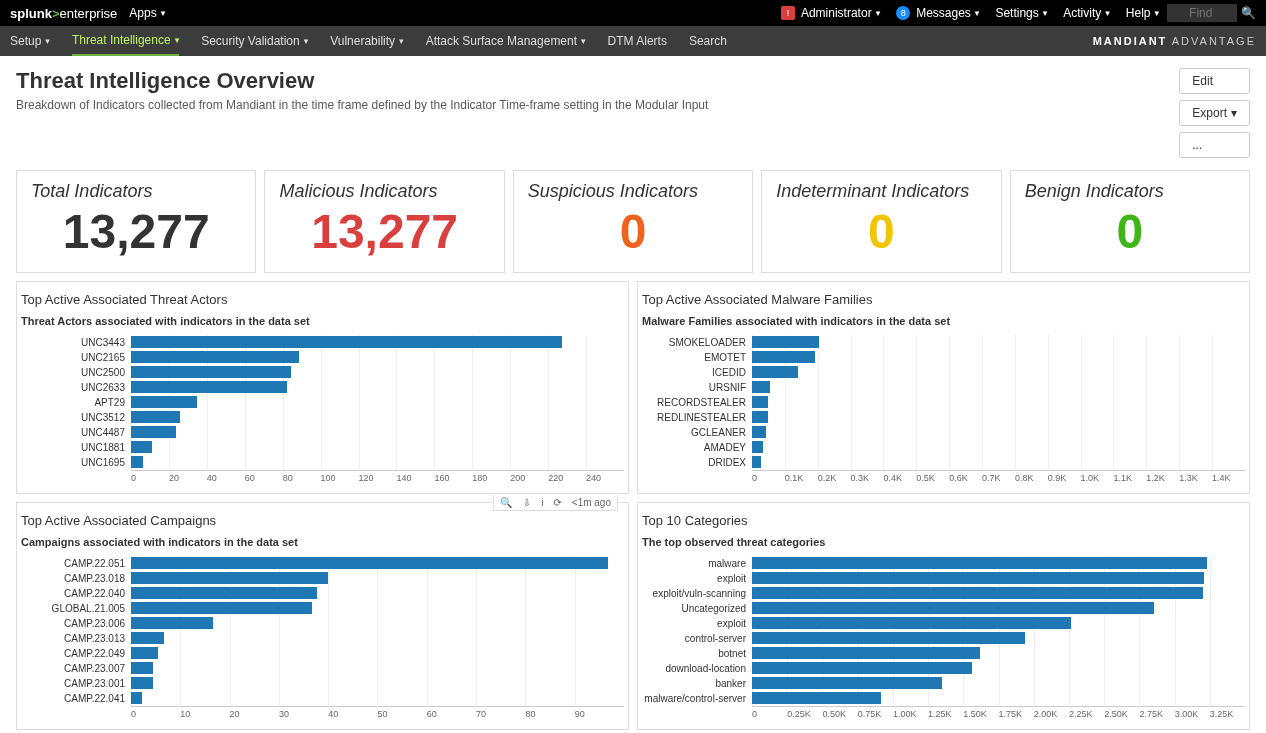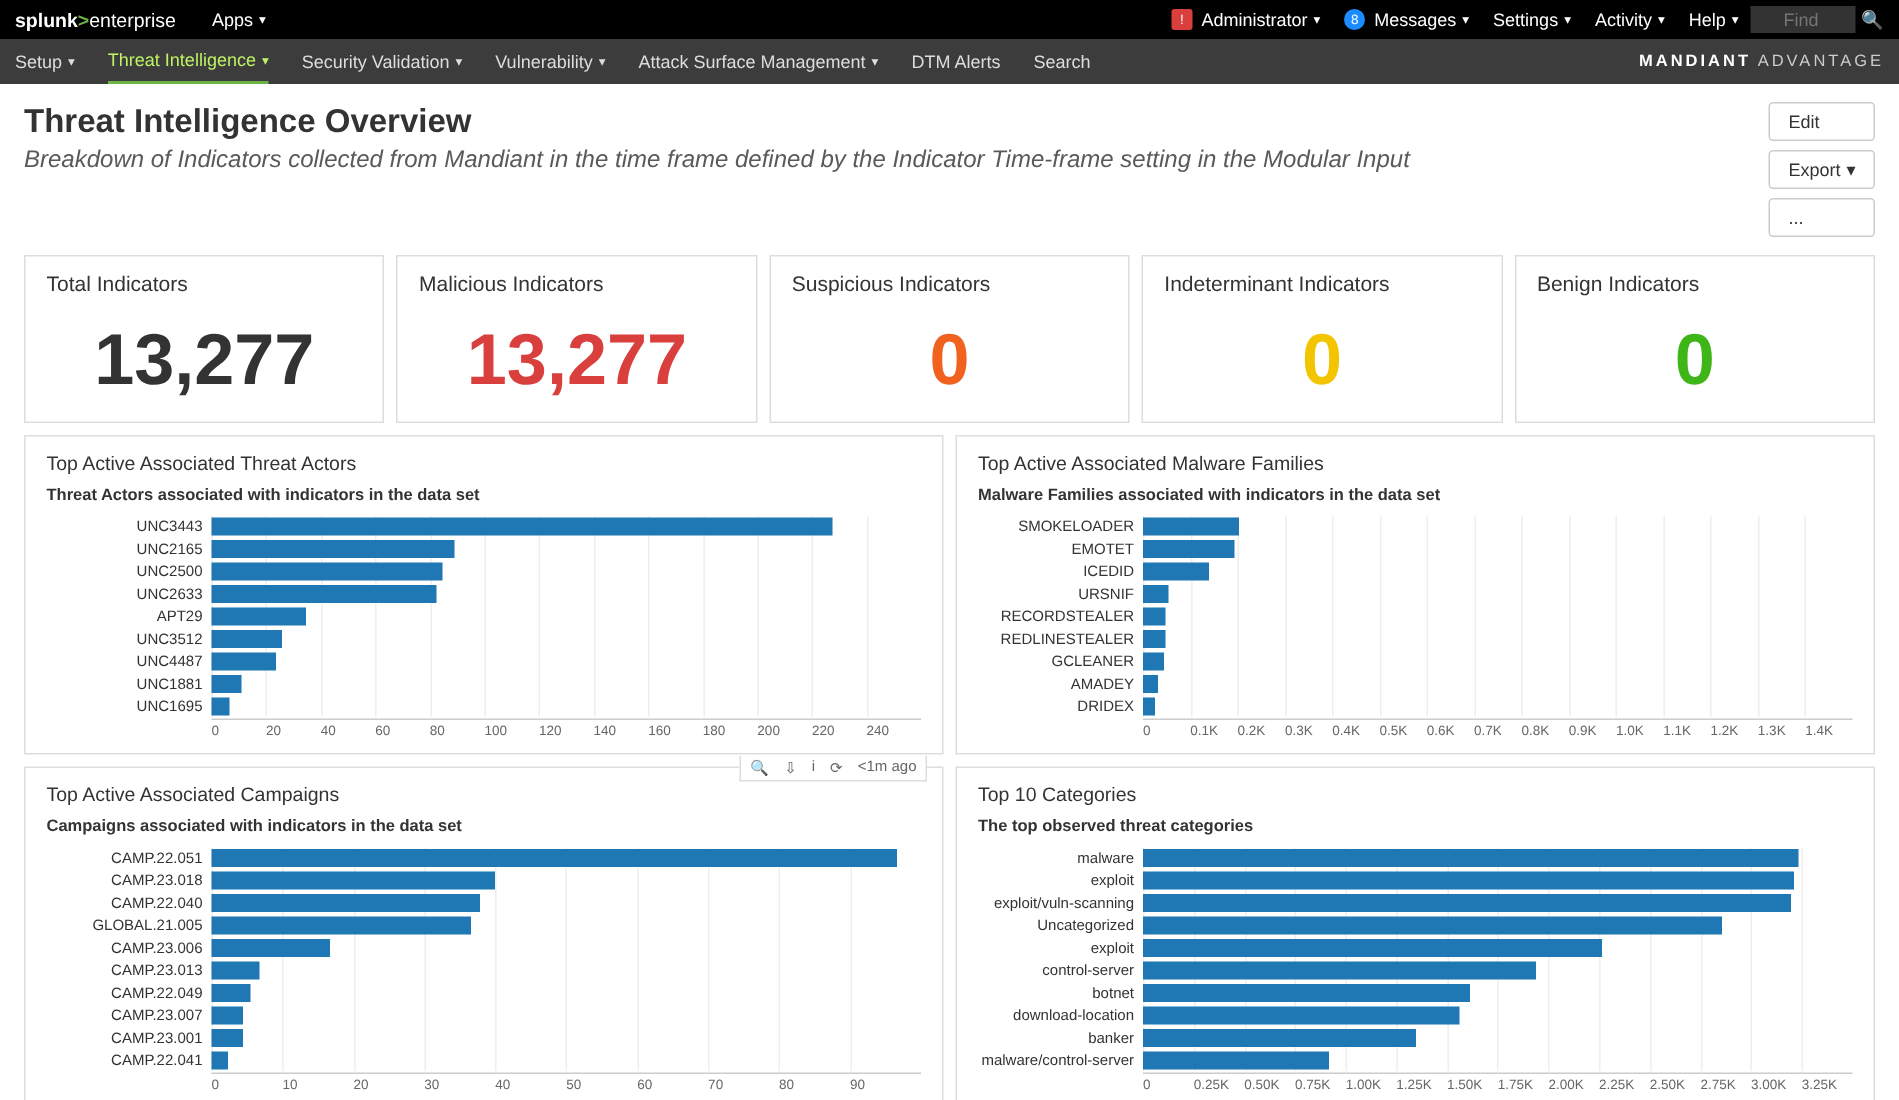--- a/index.html
+++ b/index.html
@@ -1,20 +1,20 @@
 <!DOCTYPE html>
 <html><head>
 <meta charset="utf-8">
 <style>
 * { margin: 0; padding: 0; box-sizing: border-box; }
 body { font-family: "Helvetica Neue", Arial, sans-serif; font-size: 12px; color: #333; background: #fff; }
 
 
 .topbar { background: #000; color: #fff; height: 26px; display: flex; align-items: center; padding: 0 10px; font-size: 12px; }
-.topbar .logo { font-weight: bold; font-size: 13px; margin-right: 16px; }
+.topbar .logo { font-weight: bold; font-size: 13px; margin-right: 4px; }
 .topbar .logo .gt { color: #6ab446; }
 .topbar .logo .ent { color: #fff; font-weight: normal; }
 .topbar .spacer { flex: 1; }
 .topbar .item { margin: 0 8px; display: flex; align-items: center; cursor: pointer; }
 .topbar .caret { margin-left: 4px; font-size: 9px; }
 .topbar .badge-red { background: #d93f3c; width: 14px; height: 14px; display: inline-flex; align-items: center; justify-content: center; border-radius: 2px; margin-right: 6px; font-size: 9px; }
 .topbar .badge-blue { background: #1a8cff; width: 14px; height: 14px; border-radius: 50%; display: inline-flex; align-items: center; justify-content: center; margin-right: 6px; font-size: 9px; }
 .topbar .find { background: #333; border: none; color: #ccc; padding: 2px 22px; width: 70px; font-size: 12px; }
 .topbar .search-icon { color: #888; margin-left: 4px; }
 
@@ -25,33 +25,33 @@
 .navbar .caret { margin-left: 4px; font-size: 9px; }
 .navbar .spacer { flex: 1; }
 .navbar .brand { letter-spacing: 2px; font-size: 11px; color: #ccc; }
 .navbar .brand b { color: #fff; }
 
 
 .page { padding: 12px 16px; }
 .page-header { display: flex; align-items: flex-start; }
 .page-header .titles { flex: 1; }
 .page-header h1 { font-size: 22px; font-weight: 600; margin-bottom: 4px; }
-.page-header .desc { font-size: 16px; color: #5a5a5a; font-style: italic; }
+.page-header .desc { font-size: 12px; color: #5a5a5a; }
 .page-header .actions { display: flex; gap: 6px; flex-direction: column; }
 .page-header .btn { border: 1px solid #ccc; background: #fff; padding: 5px 12px; font-size: 12px; border-radius: 3px; cursor: pointer; display: flex; align-items: center; gap: 4px; }
 
 
 .stats-row { display: flex; gap: 8px; margin-top: 12px; }
 .stat-card { flex: 1; border: 1px solid #ddd; padding: 10px 14px 16px; }
-.stat-card .label { font-size: 14px; margin-bottom: 20px; }
+.stat-card .label { font-size: 18px; margin-bottom: 6px; font-style: italic; }
 .stat-card .value { font-size: 48px; font-weight: 700; text-align: center; line-height: 1; }
 
 
 .panel-row { display: flex; gap: 8px; margin-top: 8px; }
-.panel { flex: 1; border: 1px solid #ddd; padding: 10px 14px; position: relative; }
+.panel { flex: 1; border: 1px solid #ddd; padding: 10px 4px; position: relative; }
 .panel .title { font-size: 13px; margin-bottom: 8px; }
 .panel .subtitle { font-size: 11px; font-weight: bold; margin-bottom: 8px; }
 
 
 .hbar-chart { position: relative; }
 .hbar-row { display: flex; align-items: center; height: 14px; margin-bottom: 1px; }
 .hbar-label { width: 110px; text-align: right; font-size: 10px; color: #333; padding-right: 6px; white-space: nowrap; overflow: hidden; }
 .hbar-track { flex: 1; position: relative; height: 12px; }
 .hbar-fill { background: #1f77b4; height: 12px; }
 .hbar-axis { display: flex; margin-left: 110px; border-top: 1px solid #ccc; padding-top: 2px; }

